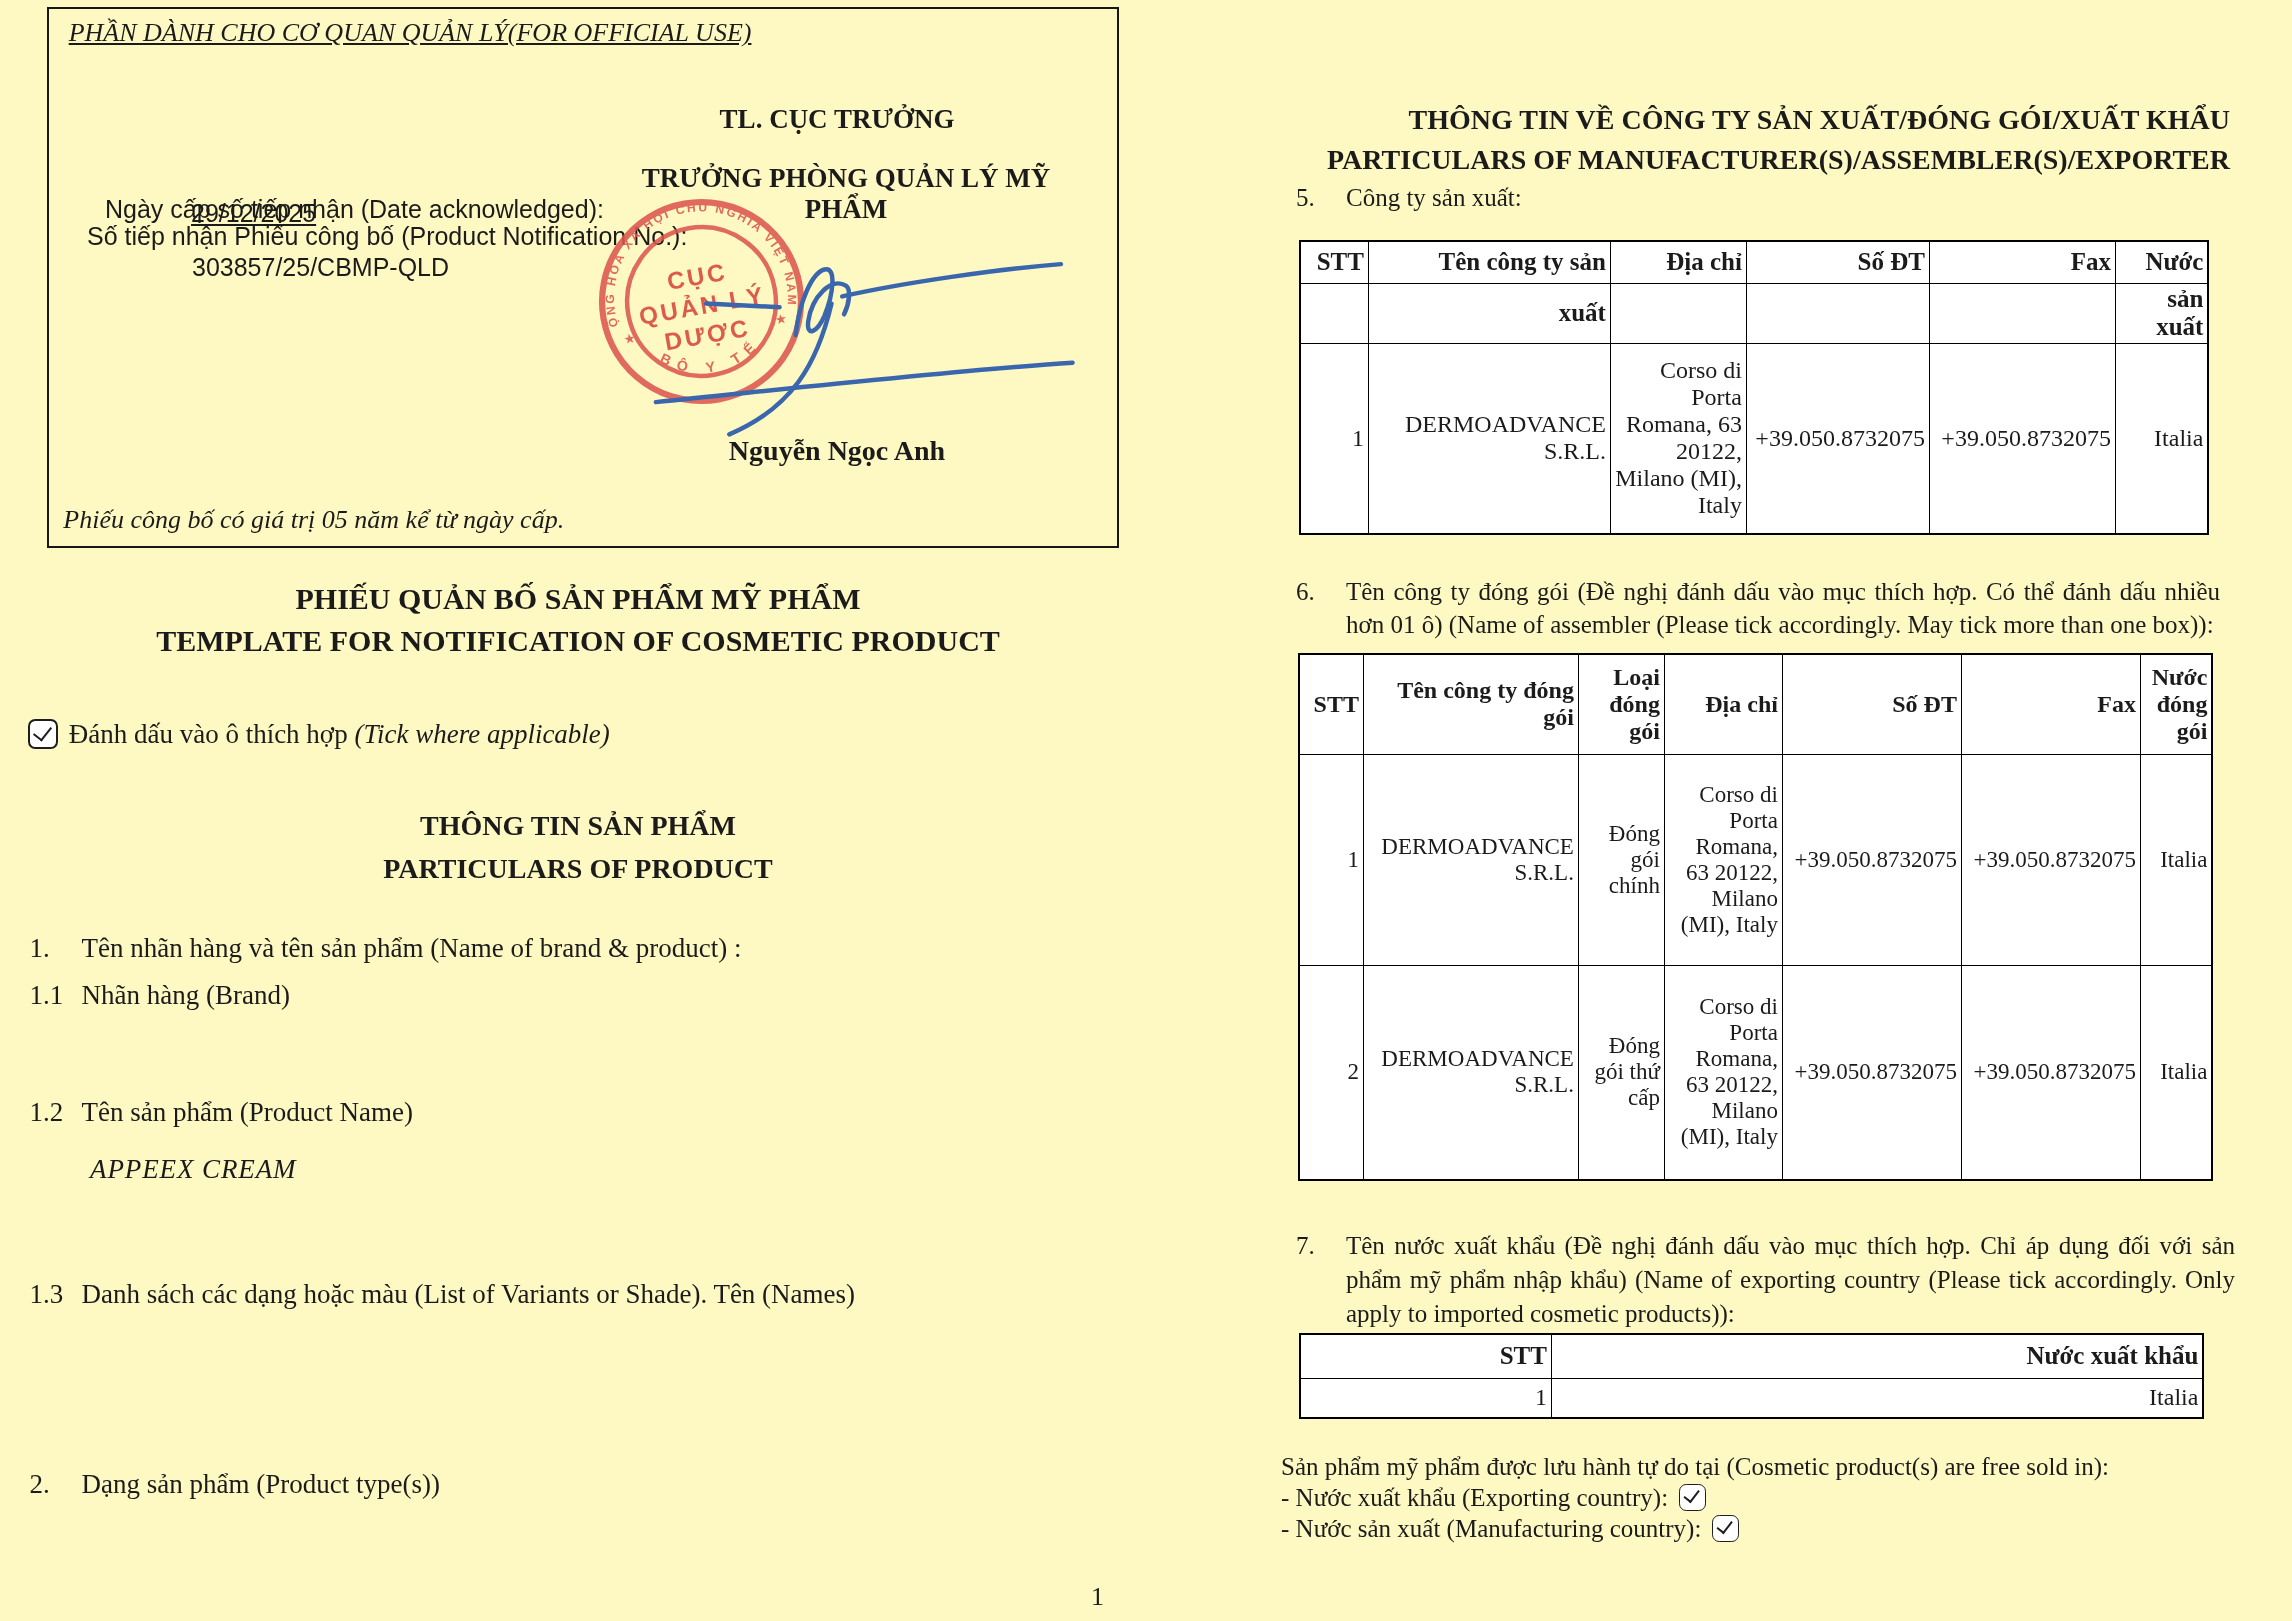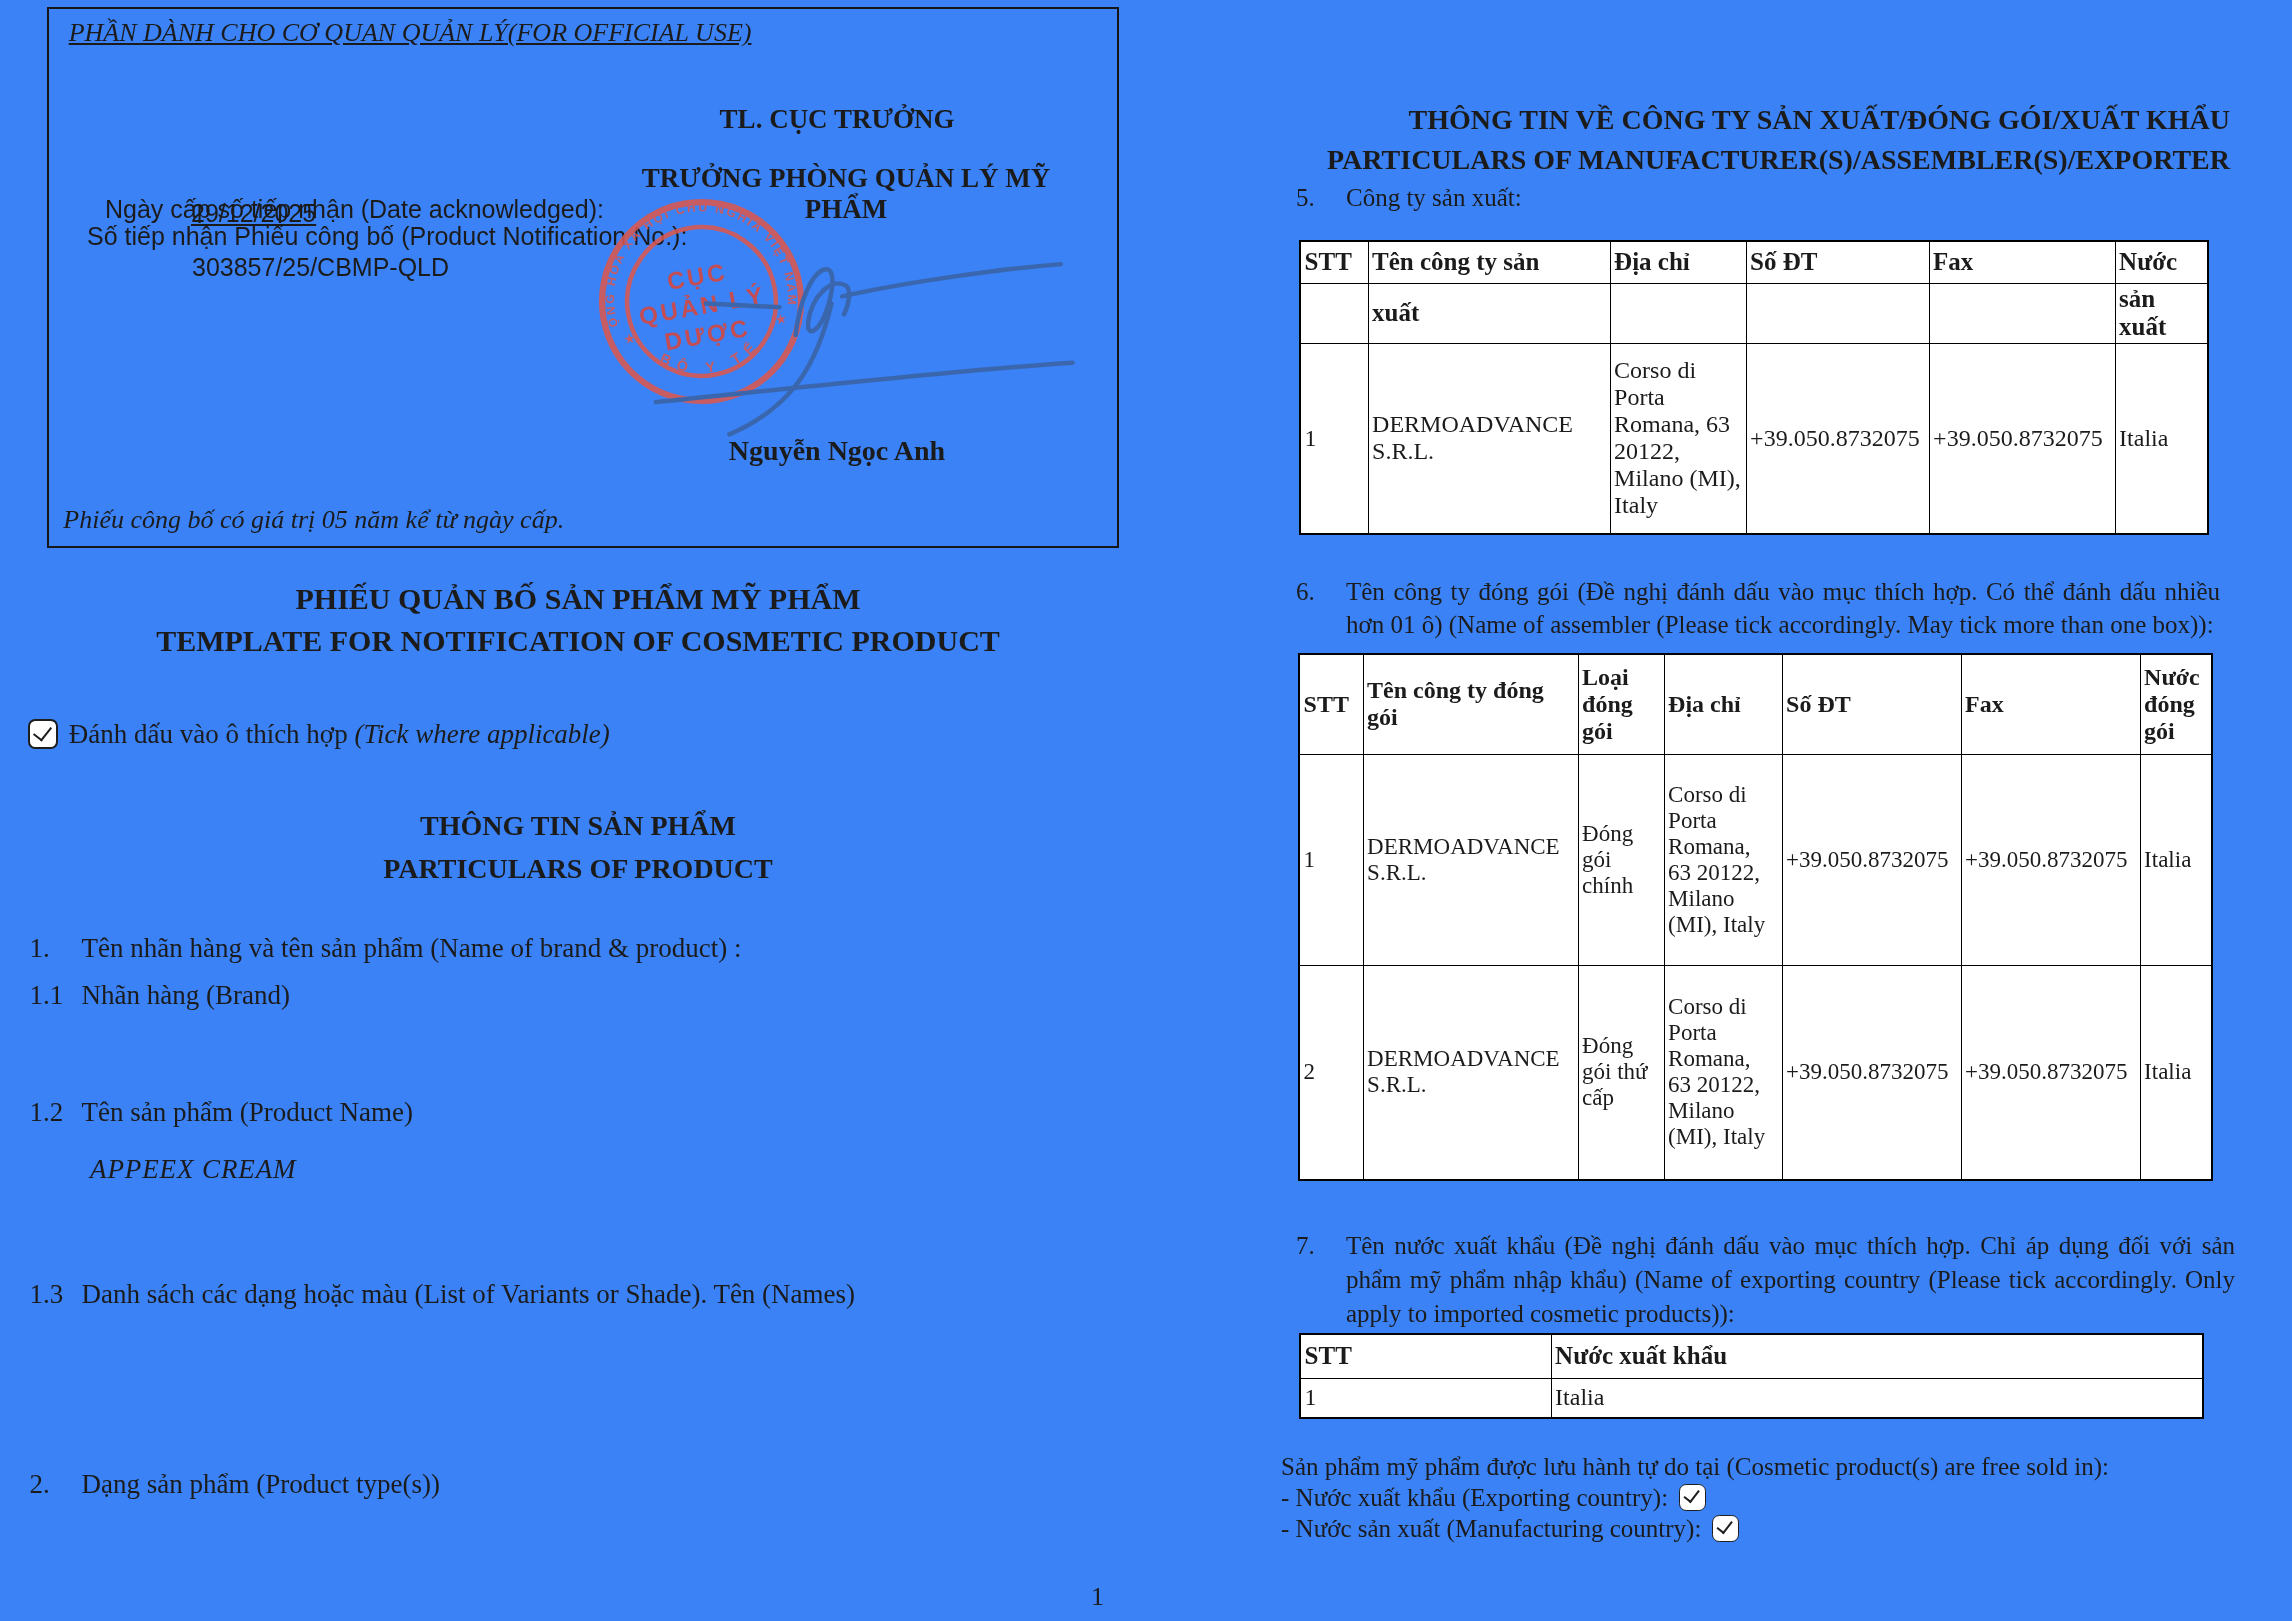--- a/index.html
+++ b/index.html
@@ -1,16 +1,16 @@
 <!DOCTYPE html>
 <html style="font-size:14.3px"><head>
 <meta charset="utf-8">
 <style>
   html,body{margin:0;padding:0;background:#ffffff;}
-  .page{position:relative;width:2293px;height:1621px;background:#3b82f6;color:#1b1b1b;
+  .page{position:relative;width:2293px;height:1621px;background:#fef9c3;color:#1b1b1b;
         font-family:"Liberation Serif", serif;overflow:hidden;}
   .abs{position:absolute;}
 
   
   .official-box{position:absolute;left:47px;top:7.2px;width:1068px;height:537px;
                 border:2.7px solid #161616;}
   .box-header{position:absolute;left:19.7px;top:9px;font-size:26px;font-style:italic;
               text-decoration:underline;}
   .sans{font-family:"Liberation Sans", sans-serif;font-size:25px;}
   .signer{font-weight:bold;text-align:center;}
@@ -44,21 +44,21 @@
   .r-head{position:absolute;left:1249px;width:981px;text-align:right;top:100px;
           font-size:28px;font-weight:bold;line-height:40px;}
   .hang{position:absolute;font-size:25px;line-height:33px;text-align:justify;}
   .hang .num{position:absolute;left:0;top:0;}
   .hang .body{display:block;padding-left:50px;}
   .plain{position:absolute;font-size:25px;white-space:nowrap;}
 
   
   table.doc{border-collapse:collapse;table-layout:fixed;position:absolute;
             border:2.7px solid #000;background:#fff;}
-  table.doc th,table.doc td{border:1.8px solid #000;text-align:left;vertical-align:middle;
+  table.doc th,table.doc td{border:1.8px solid #000;text-align:right;vertical-align:middle;
             padding:1.8px 3.6px;overflow:hidden;margin-left:16px;}
   table.doc th{font-weight:bold;}
   #table5{left:1299px;top:240px;width:910px;font-size:24px;}
   #table5 th{font-size:25px;}
   #table6{left:1298px;top:653px;width:915px;font-size:23px;}
   #table6 th{font-size:24px;}
   #table7{left:1299px;top:1333px;width:905px;font-size:24px;}
   #table7 th{font-size:25px;}
 </style>
 </head>

